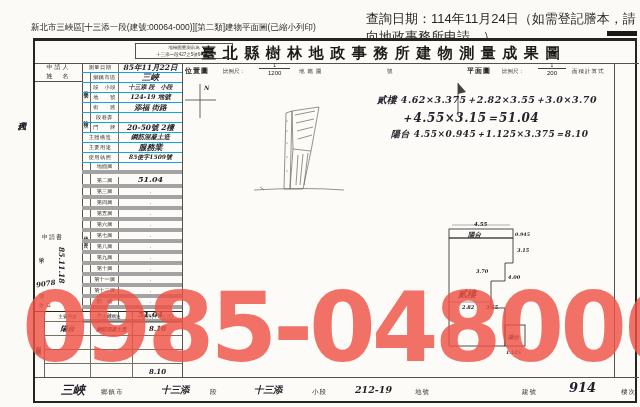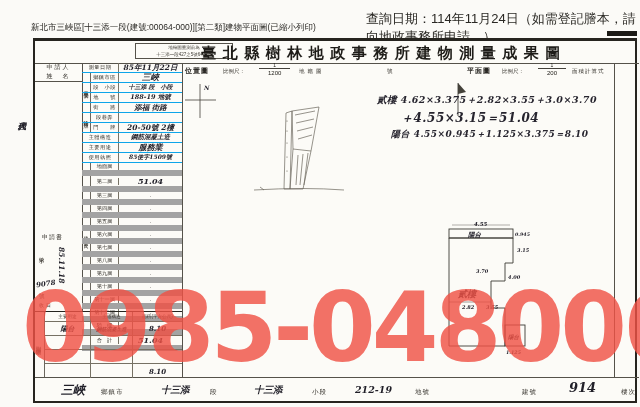--- a/index.html
+++ b/index.html
@@ -19,21 +19,21 @@
   .doc-title{position:absolute;left:108px;top:3px;width:482px;text-align:center;font-size:15px;font-weight:bold;letter-spacing:6.5px;color:#1e1c18;white-space:nowrap}
   .applicant{position:absolute;left:0;top:22px;width:47px;height:18px;display:flex;flex-direction:column;align-items:center;justify-content:center;font-size:6px;letter-spacing:2px;color:#33302a}
   .app-small{position:absolute;font-size:6px;color:#33302a}
   .vstrip{position:absolute;writing-mode:vertical-rl;text-orientation:upright;font-size:5px;letter-spacing:1px;display:flex;align-items:center;justify-content:center;color:#33302a;border-right:1px solid #6b675e}
   .irow{position:absolute;left:47px;width:100px;height:10px;border-bottom:1px solid #0ea5e9;display:flex;align-items:stretch}
   .irow .lab{width:37px;border-right:1px solid #767164;font-size:5.2px;display:flex;align-items:center;justify-content:center;letter-spacing:.5px;color:#33302a;white-space:nowrap}
   .irow.g .lab{width:28px;margin-left:9px}
   .irow .val{flex:1;display:flex;align-items:center;justify-content:center;font-size:6.5px;white-space:nowrap;overflow:visible}
   .irow .val.hand{font-size:7.5px}
   #floors{position:absolute;left:47px;top:122px;width:100px;height:148px;display:flex;flex-direction:column}
-  .frow{flex:1;display:flex;border-bottom:6px solid #a3a3a3;align-items:center}
+  .frow{flex:1;display:flex;border-bottom:4px solid #a3a3a3;align-items:flex-end}
   .frow .lab{width:28px;margin-left:9px;border-right:1px solid #767164;font-size:5.2px;display:flex;align-items:center;justify-content:center;color:#33302a;white-space:nowrap}
   .frow .val{flex:1;display:flex;align-items:center;justify-content:center;font-size:6px}
   .frow .val.big{font-size:8px}
   #annex{position:absolute;left:0;top:270px;width:147px;height:66px;border-top:1px solid #26241f}
   .arow{display:flex;margin-left:10px;width:137px;align-items:stretch;border-bottom:1px solid #767164}
   .arow .c1{width:46px;border-right:1px solid #767164;display:flex;align-items:center;justify-content:center}
   .arow .c2{width:42px;border-right:1px solid #767164;display:flex;align-items:center;justify-content:center}
   .arow .c3{width:49px;display:flex;align-items:center;justify-content:center}
   .ahead{height:10px;font-size:4.6px;color:#33302a}
   .adata{height:14px;font-size:7px}
@@ -96,21 +96,21 @@
     <div class="irow g" style="top:32px">
       <span class="lab">鄉鎮市區</span>
       <span class="val hand" style="font-size:8.5px">三峽</span>
     </div>
     <div class="irow g" style="top:42px">
       <span class="lab">段　小段</span>
       <span class="val hand" style="font-size:6px">十三添 段　小段</span>
     </div>
     <div class="irow g" style="top:52px">
       <span class="lab">地　　號</span>
-      <span class="val hand" style="font-size:6.5px">188-19 地號</span>
+      <span class="val hand" style="font-size:6.5px">124-19 地號</span>
     </div>
     <div class="irow g" style="top:62px">
       <span class="lab">街　　路</span>
       <span class="val hand">添福 街路</span>
     </div>
     <div class="irow g" style="top:72px">
       <span class="lab">段巷弄</span>
       <span class="val"></span>
     </div>
     <div class="irow g" style="top:82px">

